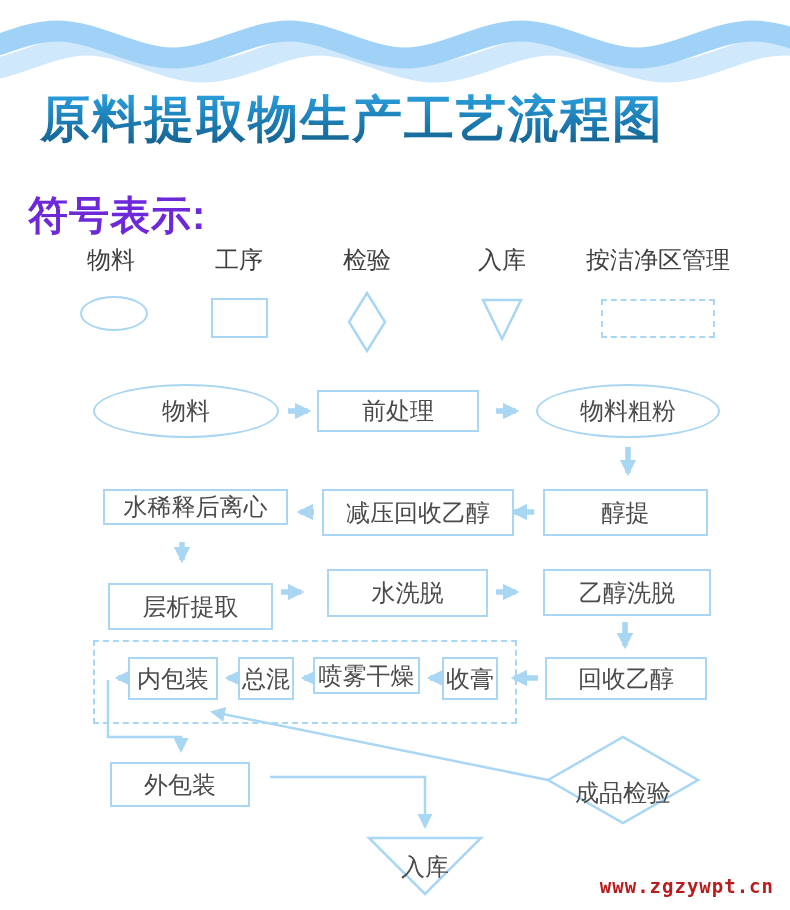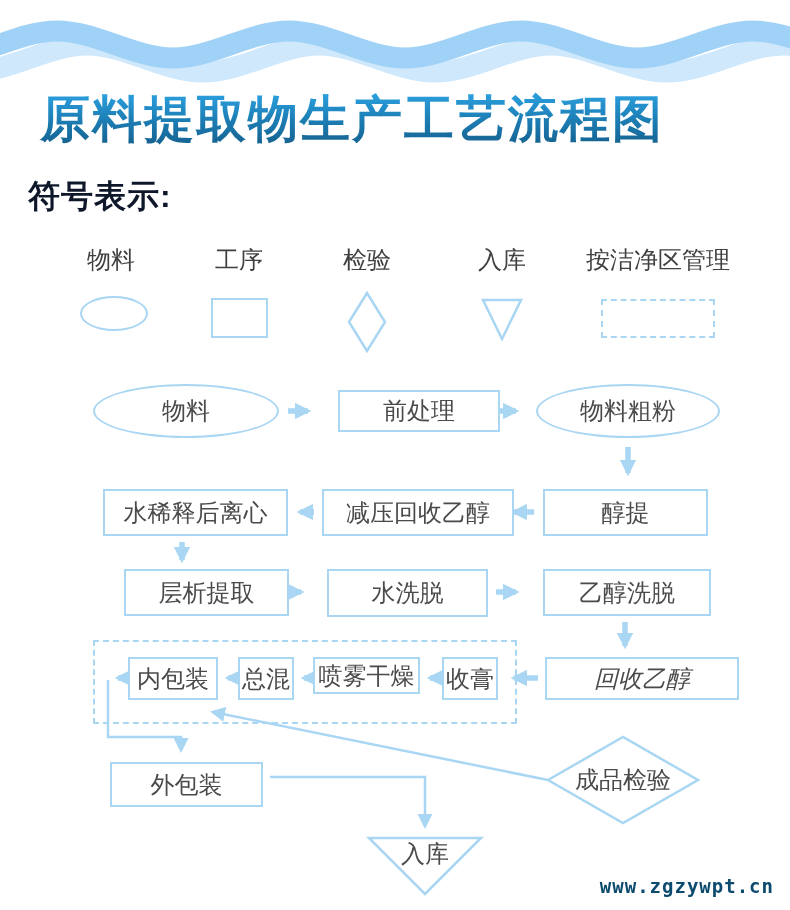--- a/index.html
+++ b/index.html
@@ -14,52 +14,52 @@
     position:absolute;top:86px;left:0;width:704px;text-align:center;
     font-size:50px;font-weight:bold;letter-spacing:2px;color:#1a7fb8;margin:0;
   }
   @supports (-webkit-background-clip:text){
     .page-title{
       background:linear-gradient(180deg,#2fa9e9 0%,#1b7ab0 55%,#135a85 100%);
       -webkit-background-clip:text;background-clip:text;color:transparent;
     }
   }
   .legend-heading{
-    position:absolute;top:175px;left:28px;font-size:32px;font-weight:bold;
-    color:#0f172a;letter-spacing:1px;
+    position:absolute;top:188px;left:28px;font-size:40px;font-weight:bold;
+    color:#6d28d9;letter-spacing:1px;
   }
   
   .legend-label{
     position:absolute;top:244px;transform:translateX(-50%);
     font-size:24px;color:#404040;white-space:nowrap;
   }
   .lg-shape{position:absolute;box-sizing:border-box;border:2px solid #a9d6f3;background:transparent;}
   .lg-ellipse{left:80px;top:296px;width:68px;height:35px;border-radius:50%;}
   .lg-rect{left:211px;top:298px;width:57px;height:40px;}
   .lg-dashed{left:601px;top:299px;width:114px;height:39px;border-style:dashed;}
   .lg-svg{position:absolute;}
   
   .node{
     position:absolute;box-sizing:border-box;border:2px solid #a9d6f3;background:#ffffff;
     color:#4a4a4a;font-size:24px;display:flex;align-items:center;justify-content:center;
     white-space:nowrap;z-index:3;
   }
   .ellipse{border-radius:50%;}
   .shape-text{
     position:absolute;color:#4a4a4a;font-size:24px;transform:translate(-50%,-50%);
-    white-space:nowrap;z-index:4;
+    white-space:nowrap;z-index:4;margin-top:13px;
   }
   .clean-area{
     position:absolute;left:93px;top:640px;width:424px;height:84px;box-sizing:border-box;
     border:2px dashed #a9d6f3;z-index:1;
   }
   .diagram-svg{position:absolute;top:0;left:0;z-index:2;}
   .watermark{
     position:absolute;top:875px;right:16px;font-family:"DejaVu Sans Mono","Liberation Mono",monospace;
-    font-size:19px;font-weight:bold;color:#0c4a6e;letter-spacing:1px;z-index:5;
+    font-size:19px;font-weight:bold;color:#b91c1c;letter-spacing:1px;z-index:5;
   }
 </style>
 </head>
 <body>
 
 <svg class="wave-svg" width="790" height="92" viewBox="0 0 790 92">
   <g fill="none" stroke-linecap="butt">
     <path d="M-59,58 C-20,58 18,31 57,31 C96,31 134,58 173,58 C212,58 250,31 289,31 C328,31 366,58 405,58 C444,58 482,31 521,31 C560,31 598,58 637,58 C676,58 714,31 753,31 C792,31 830,58 869,58" transform="translate(30,14)" stroke="#cfe8fc" stroke-width="21"></path>
     <path d="M-59,58 C-20,58 18,31 57,31 C96,31 134,58 173,58 C212,58 250,31 289,31 C328,31 366,58 405,58 C444,58 482,31 521,31 C560,31 598,58 637,58 C676,58 714,31 753,31 C792,31 830,58 869,58" stroke="#a0d2f7" stroke-width="21"></path>
   </g>
@@ -114,35 +114,35 @@
   <g stroke="#a9d6f3" stroke-width="2.5" fill="none">
     <path d="M108,680 V737 H181 V750" marker-end="url(#ah2)"></path>
     <path d="M270,777 H425 V826" marker-end="url(#ah2)"></path>
     <path d="M548,780 L213,712" marker-end="url(#ah2)"></path>
   </g>
   <polygon points="548,780 623,737 698,780 623,823" fill="#ffffff" stroke="#a9d6f3" stroke-width="2.5"></polygon>
   <polygon points="369,838 481,838 425,894" fill="#ffffff" stroke="#a9d6f3" stroke-width="2.5"></polygon>
 </svg>
 
 <div class="node ellipse" style="left:93px;top:384px;width:186px;height:54px;">物料</div>
-<div class="node" style="left:338px;top:390px;width:162px;height:42px;">前处理</div>
+<div class="node" style="left:317px;top:390px;width:162px;height:42px;">前处理</div>
 <div class="node ellipse" style="left:536px;top:384px;width:184px;height:54px;">物料粗粉</div>
 
-<div class="node" style="left:103px;top:489px;width:185px;height:47px;font-family:Liberation Serif, serif;">水稀释后离心</div>
+<div class="node" style="left:103px;top:489px;width:185px;height:36px;font-family:Liberation Serif, serif;">水稀释后离心</div>
 <div class="node" style="left:322px;top:489px;width:192px;height:47px;">减压回收乙醇</div>
 <div class="node" style="left:543px;top:489px;width:165px;height:47px;">醇提</div>
 
-<div class="node" style="left:108px;top:569px;width:165px;height:47px;margin-left:16px;">层析提取</div>
+<div class="node" style="left:108px;top:583px;width:165px;height:47px;">层析提取</div>
 <div class="node" style="left:327px;top:569px;width:161px;height:48px;">水洗脱</div>
 <div class="node" style="left:543px;top:569px;width:168px;height:47px;">乙醇洗脱</div>
 
 <div class="node" style="left:128px;top:657px;width:90px;height:43px;">内包装</div>
 <div class="node" style="left:238px;top:657px;width:56px;height:43px;text-align:right;">总混</div>
 <div class="node" style="left:313px;top:657px;width:107px;height:37px;">喷雾干燥</div>
 <div class="node" style="left:442px;top:657px;width:56px;height:43px;">收膏</div>
-<div class="node" style="left:545px;top:657px;width:194px;height:43px;font-style:italic;">回收乙醇</div>
+<div class="node" style="left:545px;top:657px;width:162px;height:43px;">回收乙醇</div>
 
-<div class="node" style="left:110px;top:762px;width:153px;height:45px;">外包装</div>
+<div class="node" style="left:110px;top:762px;width:140px;height:45px;">外包装</div>
 
 <div class="shape-text" style="left:623px;top:780px;">成品检验</div>
 <div class="shape-text" style="left:425px;top:854px;">入库</div>
 
 <div class="watermark">www.zgzywpt.cn</div>
 
 </body></html>

